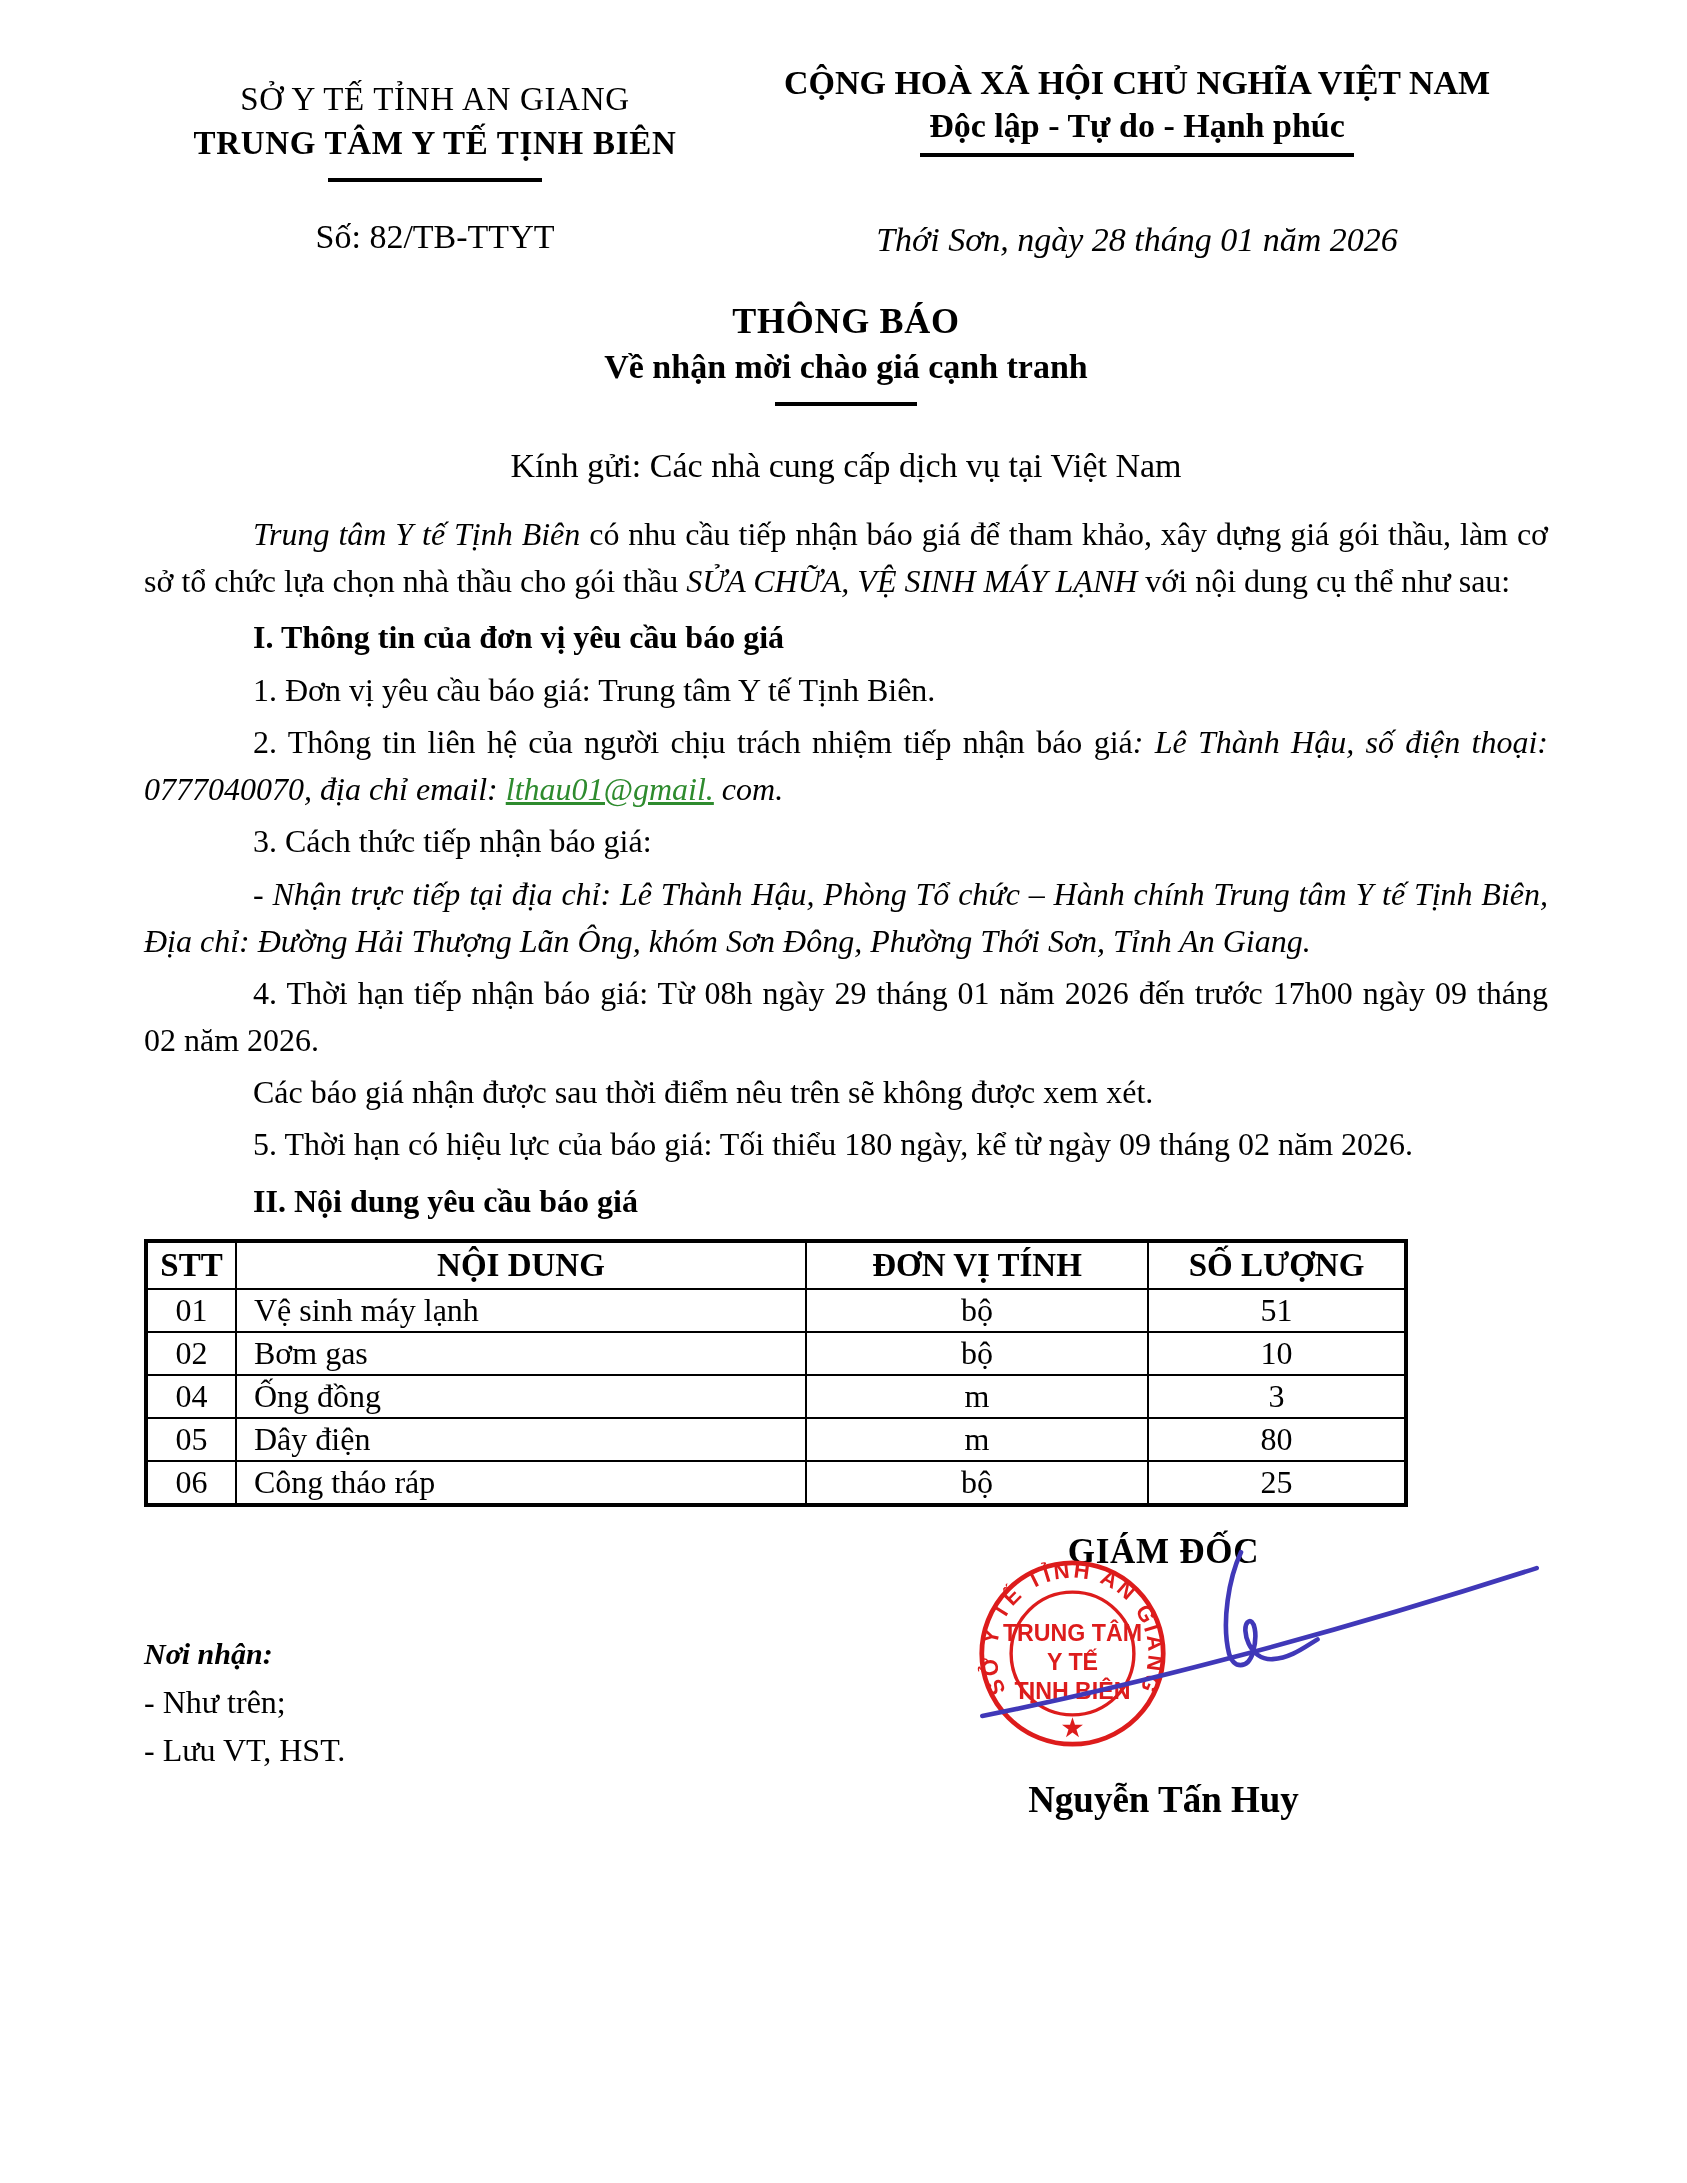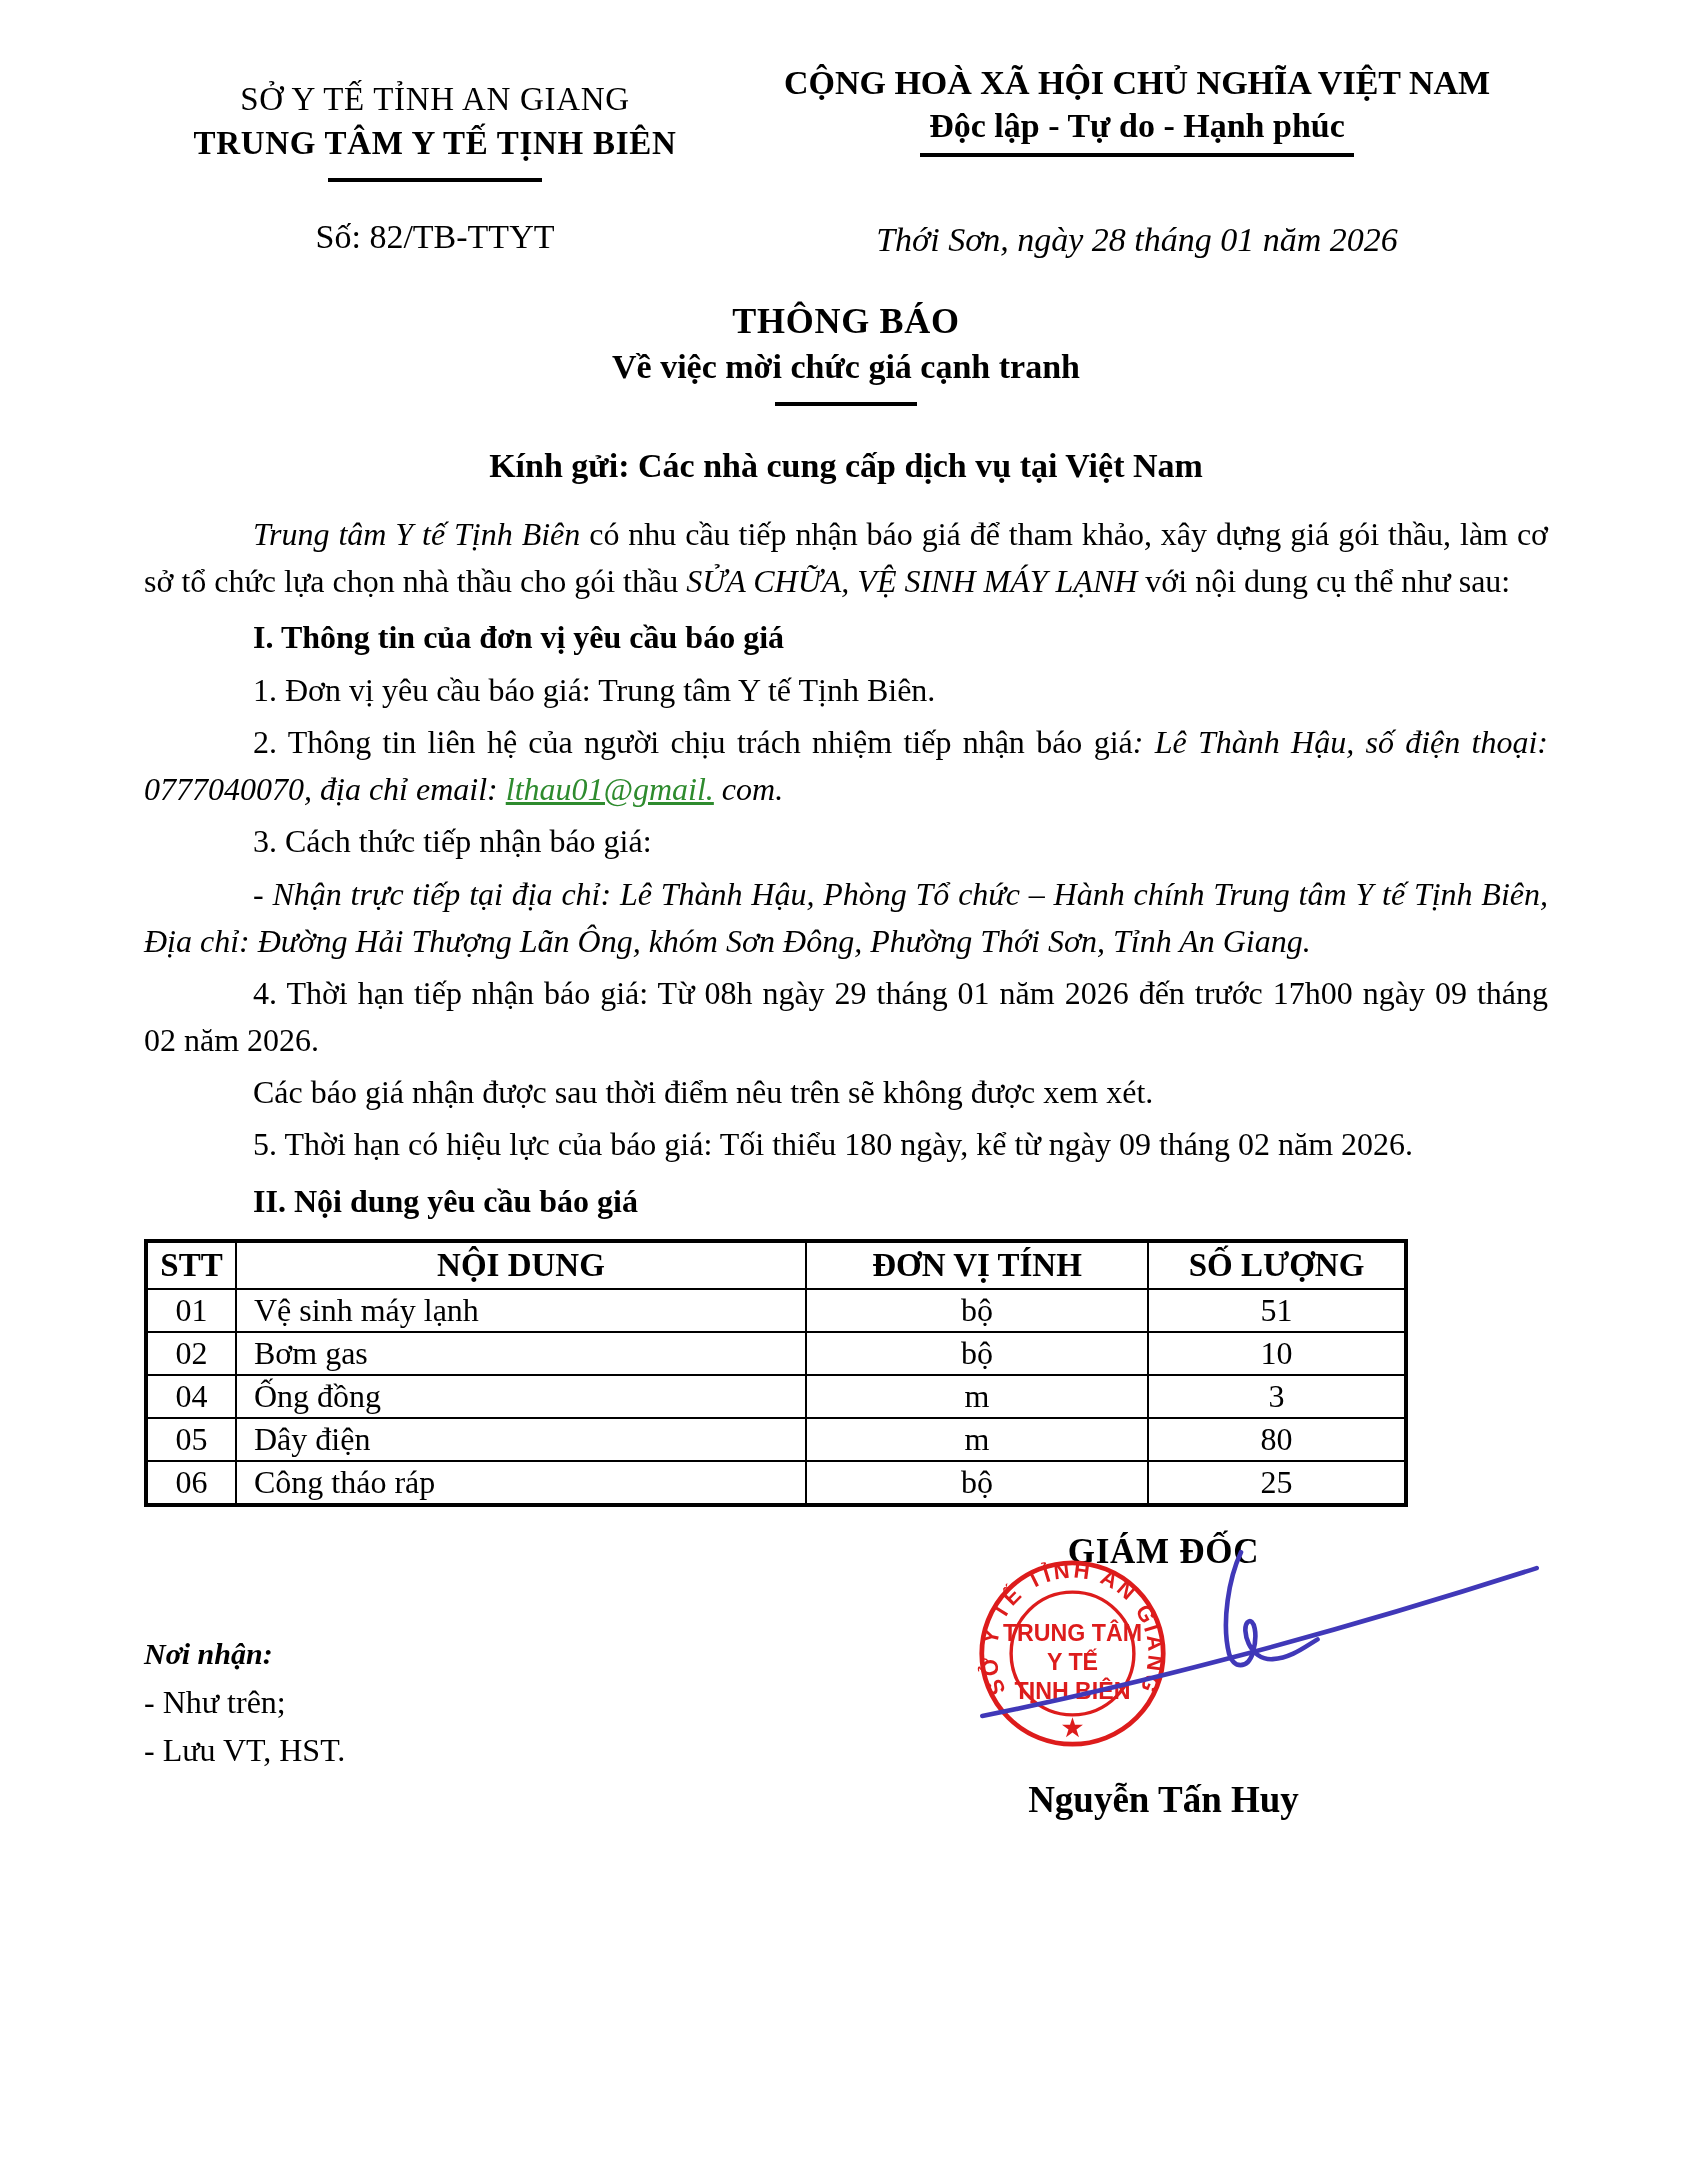--- a/index.html
+++ b/index.html
@@ -26,21 +26,21 @@
   .hdr-right{flex:1;text-align:center;}
   .nat1{font-size:34px;font-weight:bold;}
   .nat2{font-size:34px;font-weight:bold;margin-top:5.3px;}
   .rule-right{width:434px;margin-top:8px;}
   .dateline{margin-top:64px;font-style:italic;font-size:34px;}
   
   .title-block{text-align:center;margin-top:41px;}
   .title-main{font-size:36px;font-weight:bold;letter-spacing:0.7px;}
   .title-sub{font-size:34px;font-weight:bold;margin-top:5.3px;}
   .rule-title{width:142px;margin-top:16px;border-top-width:4px;}
-  .salutation{text-align:center;margin-top:41px;font-size:34px;font-weight:bold;}
+  .salutation{text-align:center;margin-top:41px;font-size:34px;}
   
   .para{margin:5.3px 0 0 0;text-indent:109px;text-align:justify;line-height:47px;}
   .para.first{margin-top:26.5px;}
   .para.heading{font-weight:bold;text-align:left;margin-top:9.3px;}
   .it{font-style:italic;}
   a.email{color:var(--link-green);text-decoration:underline;font-style:italic;}
   
   table.quote{border-collapse:collapse;margin-top:14.6px;width:1260px;table-layout:fixed;}
   table.quote,table.quote th,table.quote td{border:2.6px solid #000;}
   table.quote{border-width:4px;}
@@ -80,21 +80,21 @@
     <div class="hdr-right">
       <div class="nat1">CỘNG HOÀ XÃ HỘI CHỦ NGHĨA VIỆT NAM</div>
       <div class="nat2">Độc lập - Tự do - Hạnh phúc</div>
       <hr class="rule rule-right">
       <div class="dateline">Thới Sơn, ngày 28 tháng 01 năm 2026</div>
     </div>
   </div>
 
   <div class="title-block">
     <div class="title-main">THÔNG BÁO</div>
-    <div class="title-sub">Về việc mời chức giá cạnh tranh</div>
+    <div class="title-sub">Về nhận mời chào giá cạnh tranh</div>
     <hr class="rule rule-title">
   </div>
 
   <div class="salutation">Kính gửi: Các nhà cung cấp dịch vụ tại Việt Nam</div>
 
   <p class="para first"><span class="it">Trung tâm Y tế Tịnh Biên</span><span> có nhu cầu tiếp nhận báo giá để tham khảo, xây dựng giá gói thầu, làm cơ sở tổ chức lựa chọn nhà thầu cho gói thầu </span><span class="it">SỬA CHỮA, VỆ SINH MÁY LẠNH</span><span> với nội dung cụ thể như sau:</span></p>
 
   <p class="para heading">I. Thông tin của đơn vị yêu cầu báo giá</p>
   <p class="para">1. Đơn vị yêu cầu báo giá: Trung tâm Y tế Tịnh Biên.</p>
   <p class="para"><span>2. Thông tin liên hệ của người chịu trách nhiệm tiếp nhận báo giá</span><span class="it">: Lê Thành Hậu, số điện thoại: 0777040070, địa chỉ email: </span><a href="#" class="email">lthau01@gmail.</a><span class="it"> com.</span></p>

